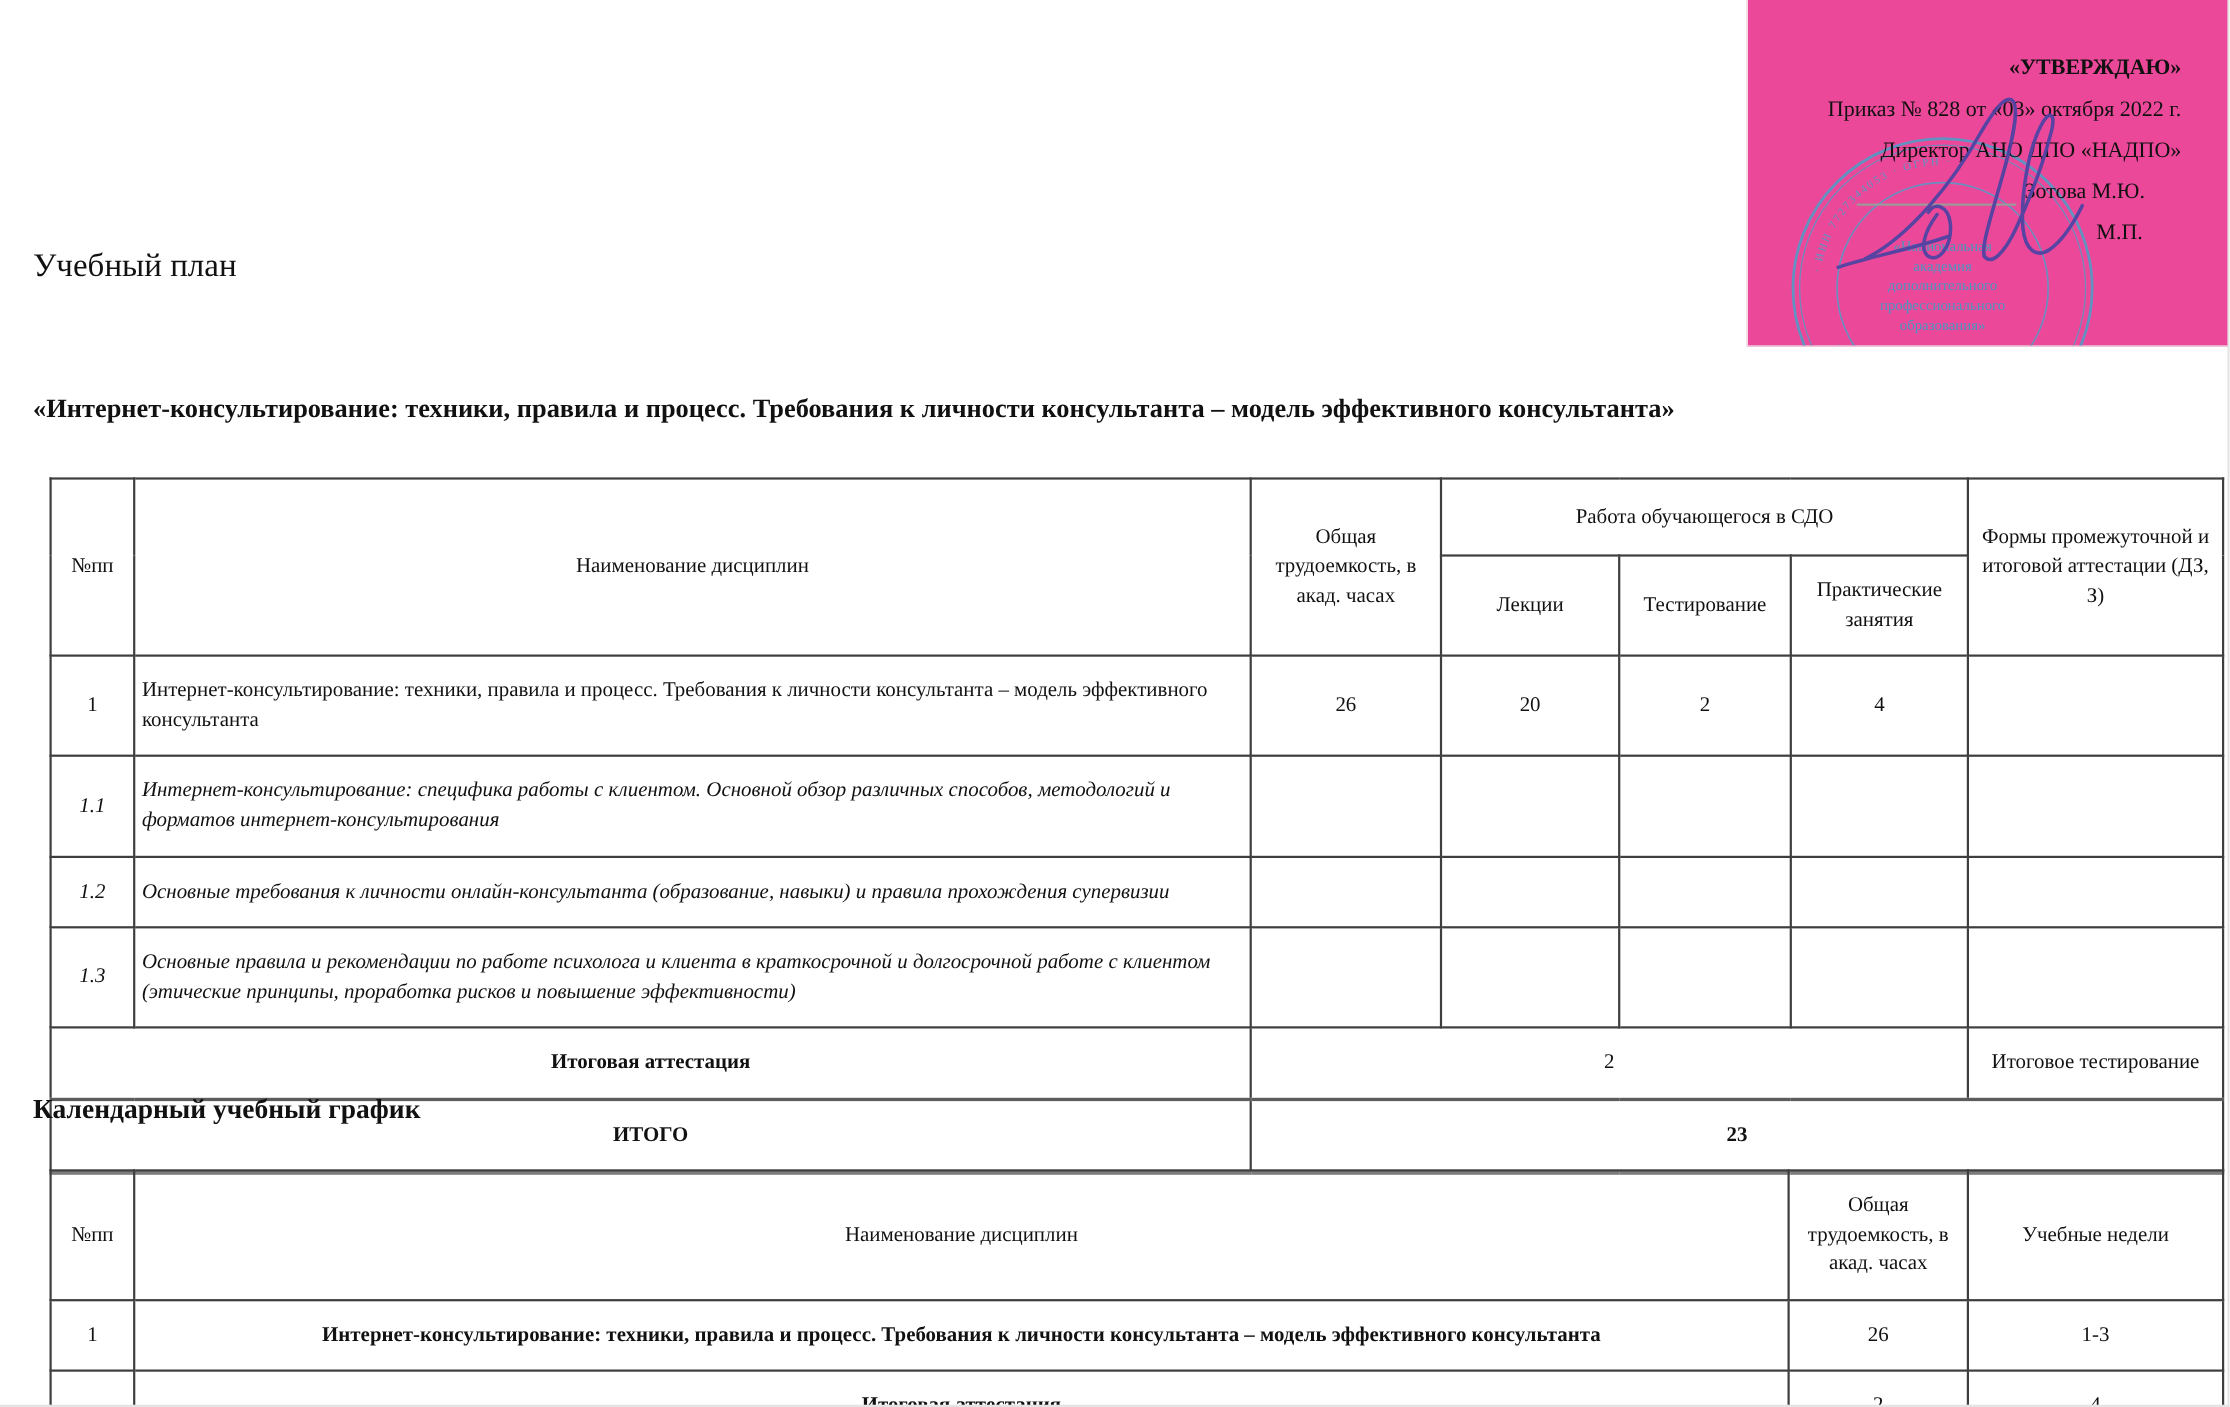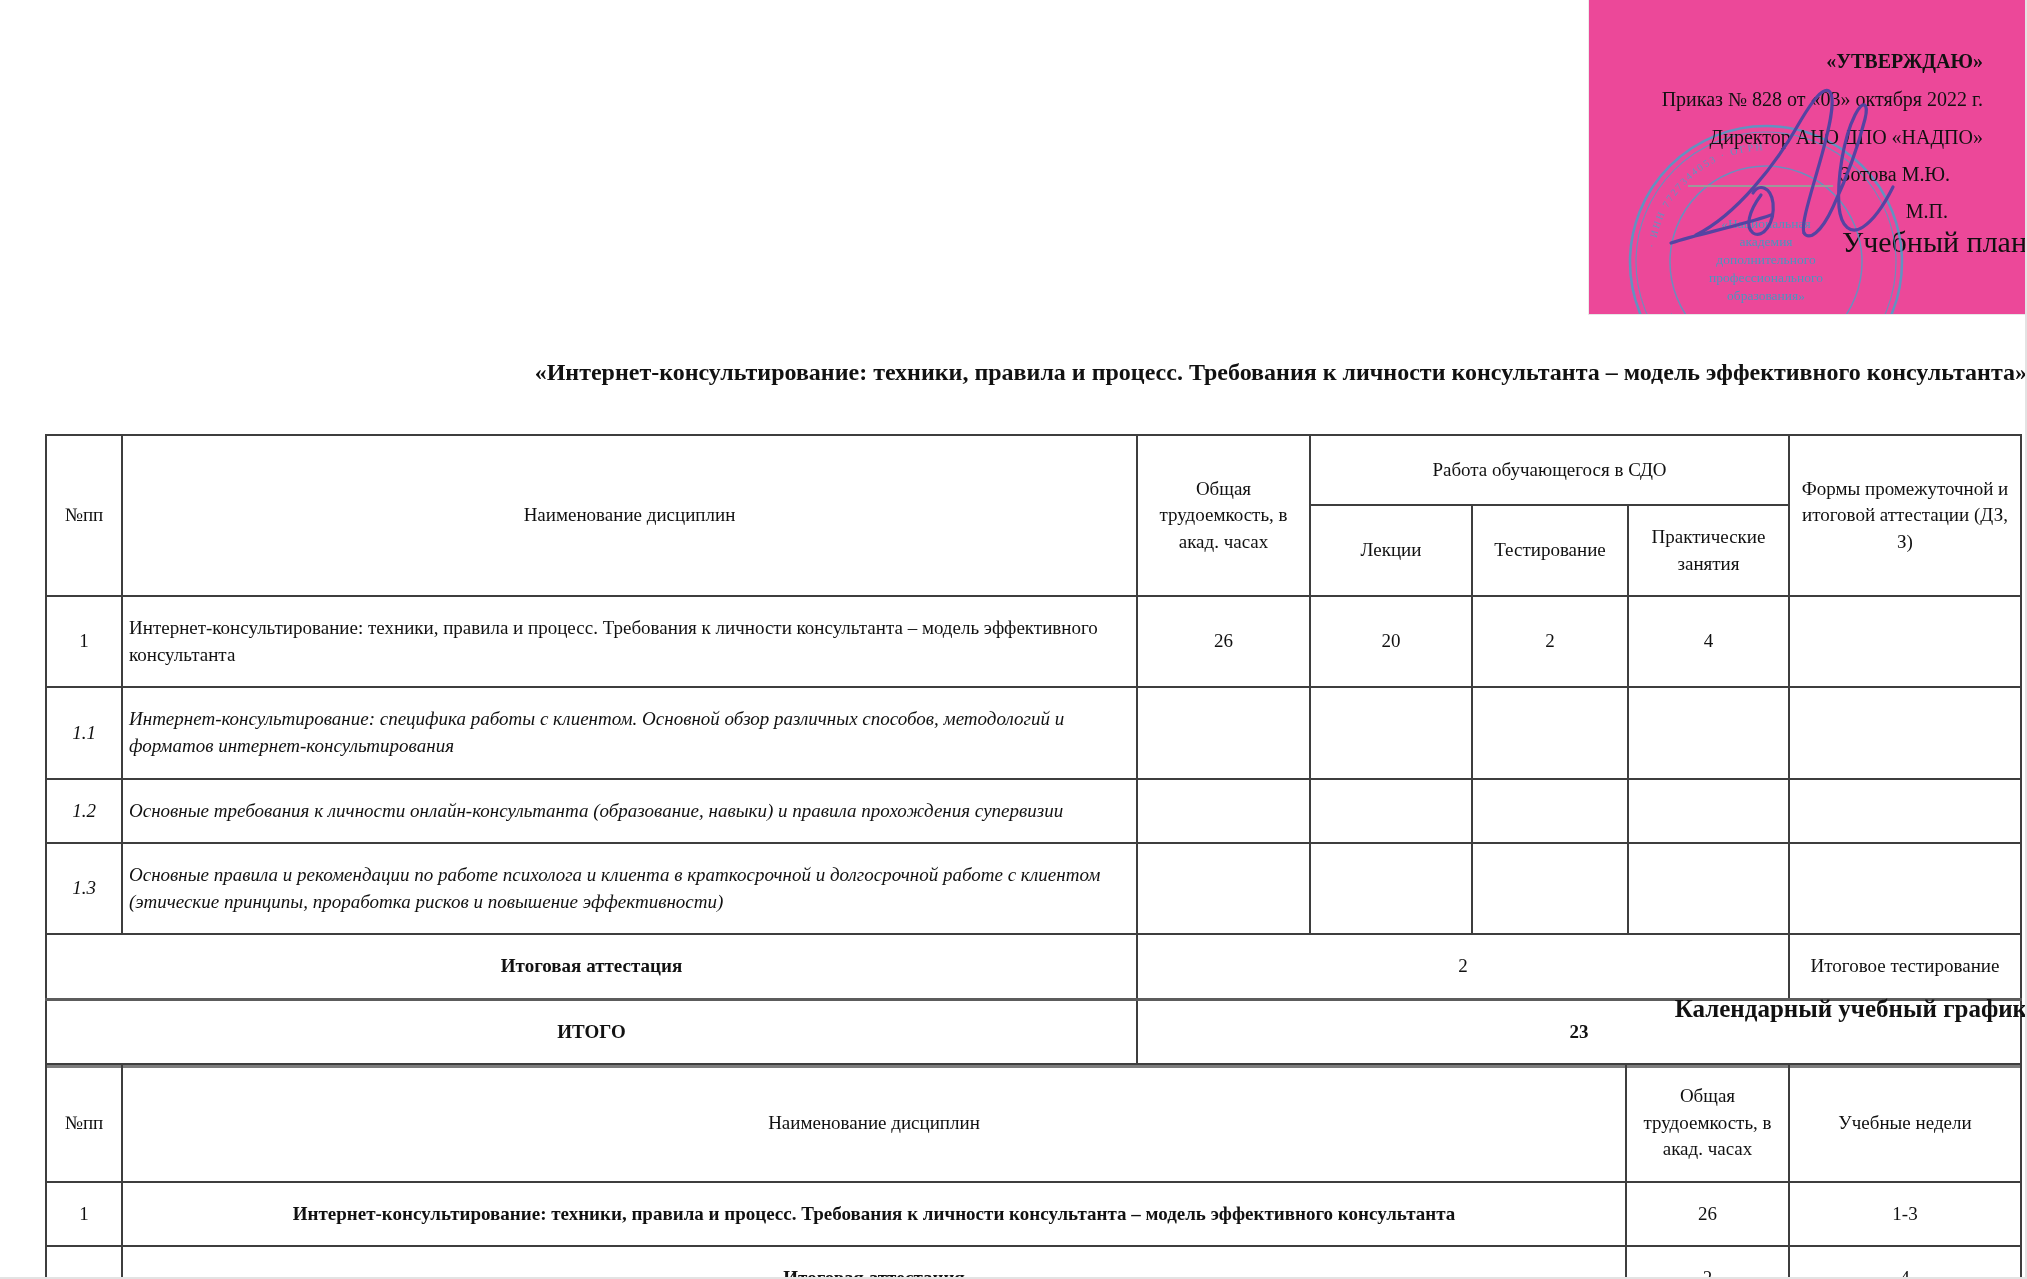--- a/index.html
+++ b/index.html
@@ -19,21 +19,21 @@
   .l-approve{top:50px; font-weight:bold;}
   .l-order{top:88px;}
   .l-director{top:126px;}
   .l-signer{top:163px; right:77px !important;}
   .l-seal{top:200px; right:79px !important;}
   .sig-underline{position:absolute; left:99px; top:185px; width:145px; height:0;
     border-top:2px solid #9a9a9a; z-index:2;}
   .stamp-svg{position:absolute; left:37px; top:122px; z-index:1;}
   .sig-svg{position:absolute; left:52px; top:70px; z-index:4;}
   
-  .band{position:absolute; left:52px; width:1975px; text-align:right;}
+  .band{position:absolute; left:30px; width:1975px; text-align:left;}
   .t-main{top:225px; font-size:30px;}
   .t-sub{top:279px; font-size:22px;}
   .t-course{top:359px; font-size:24px; font-weight:bold;}
   .t-schedule{top:995px; font-size:25px; font-weight:bold;}
   
   table{border-collapse:collapse; table-layout:fixed; position:absolute; left:45px;
     width:1975px; font-size:19px;}
   .tbl1{top:434px;}
   .tbl2{top:1063px;}
   th,td{border:2px solid #3e3e3e; vertical-align:middle; text-align:center;

